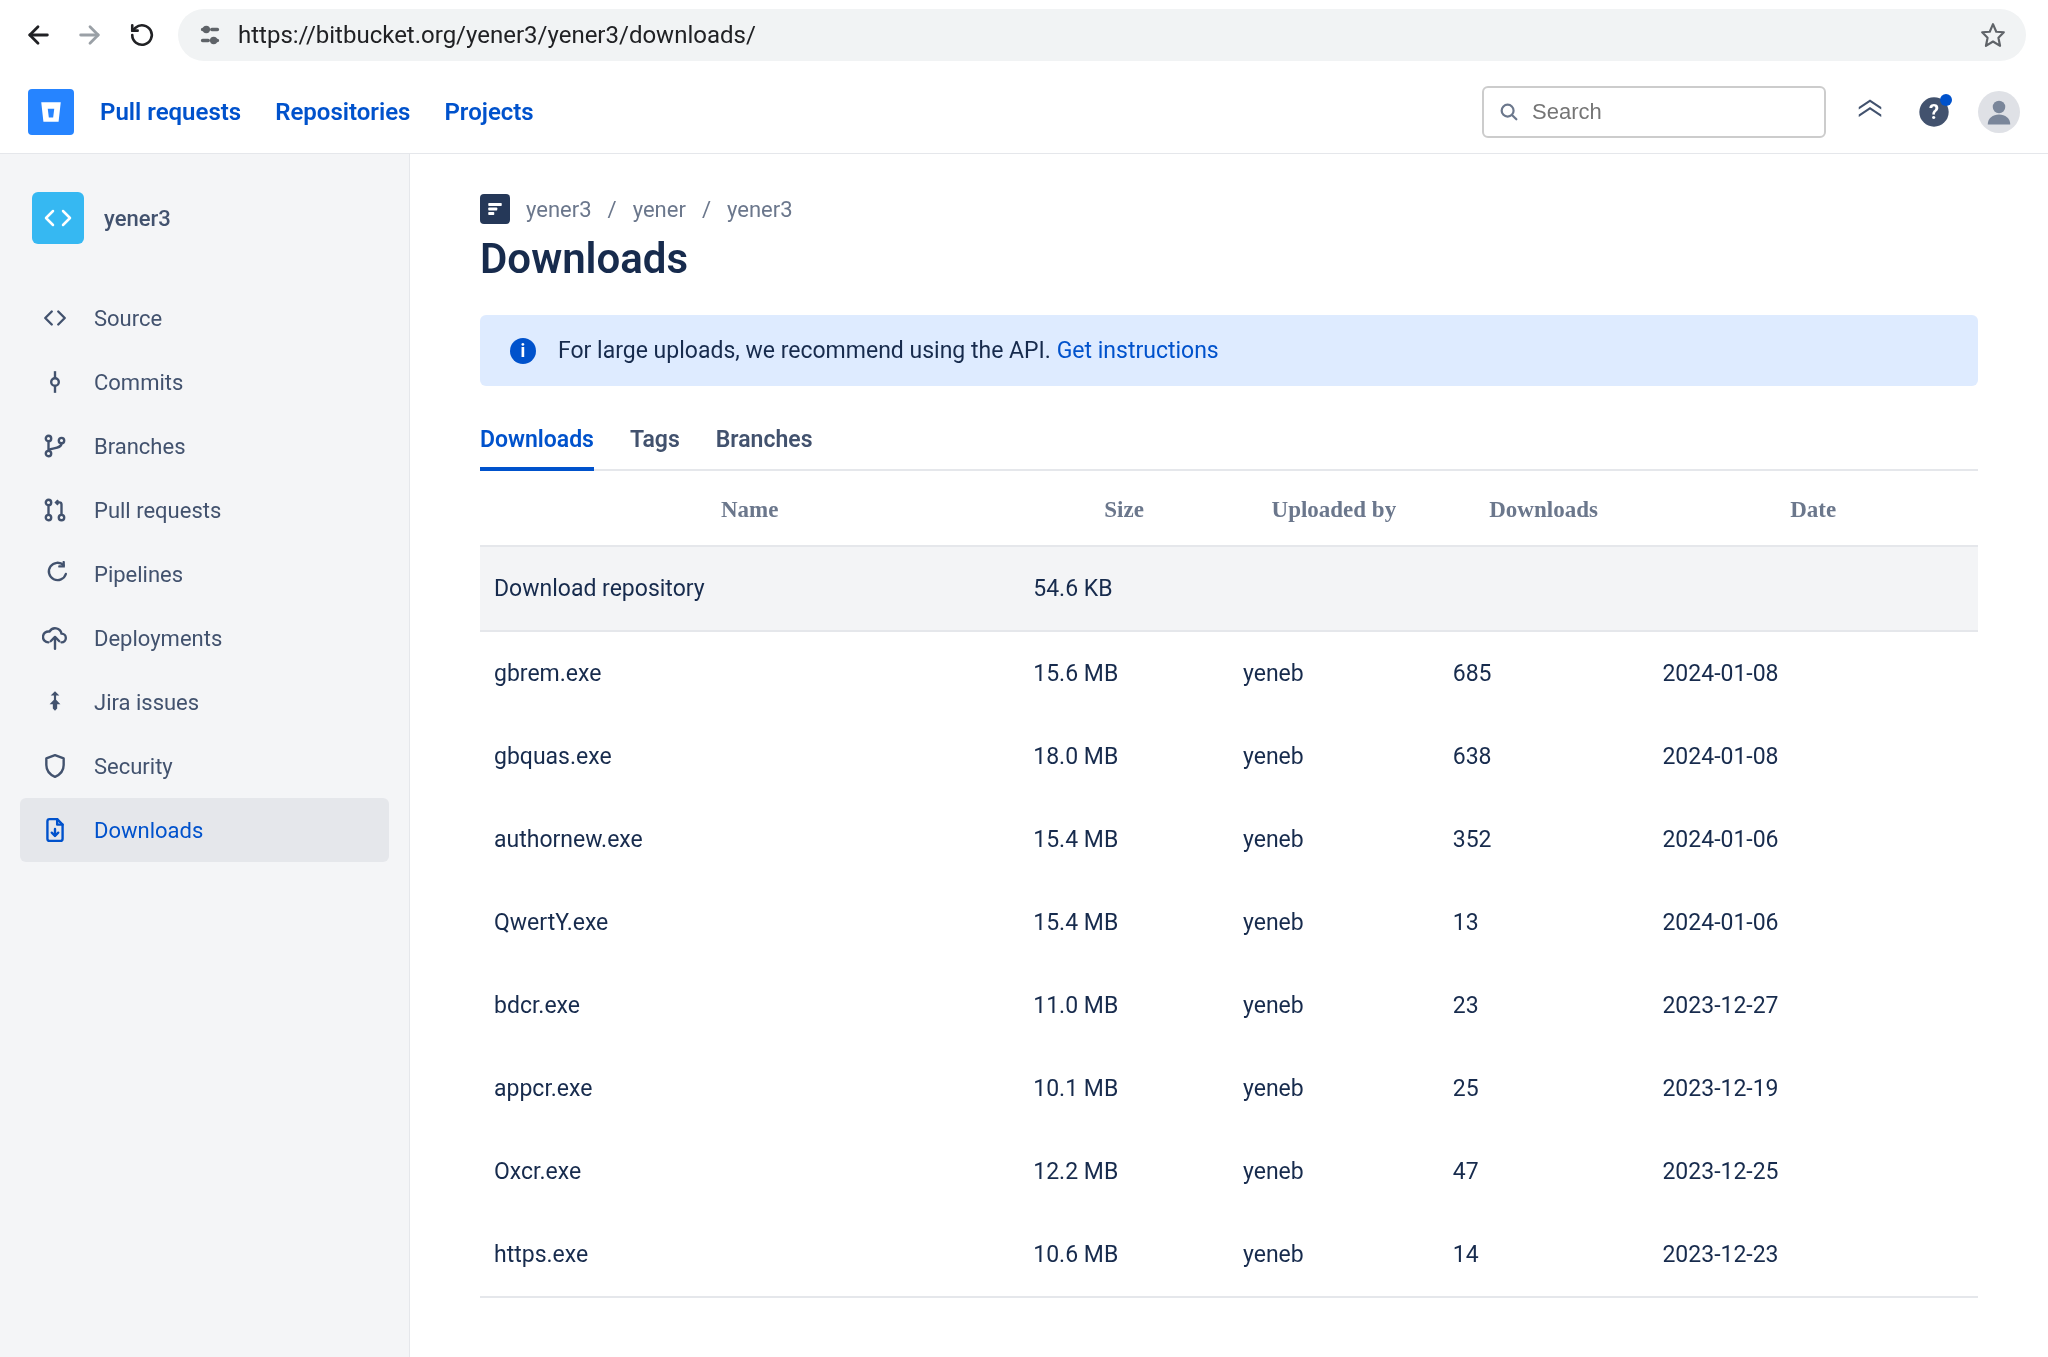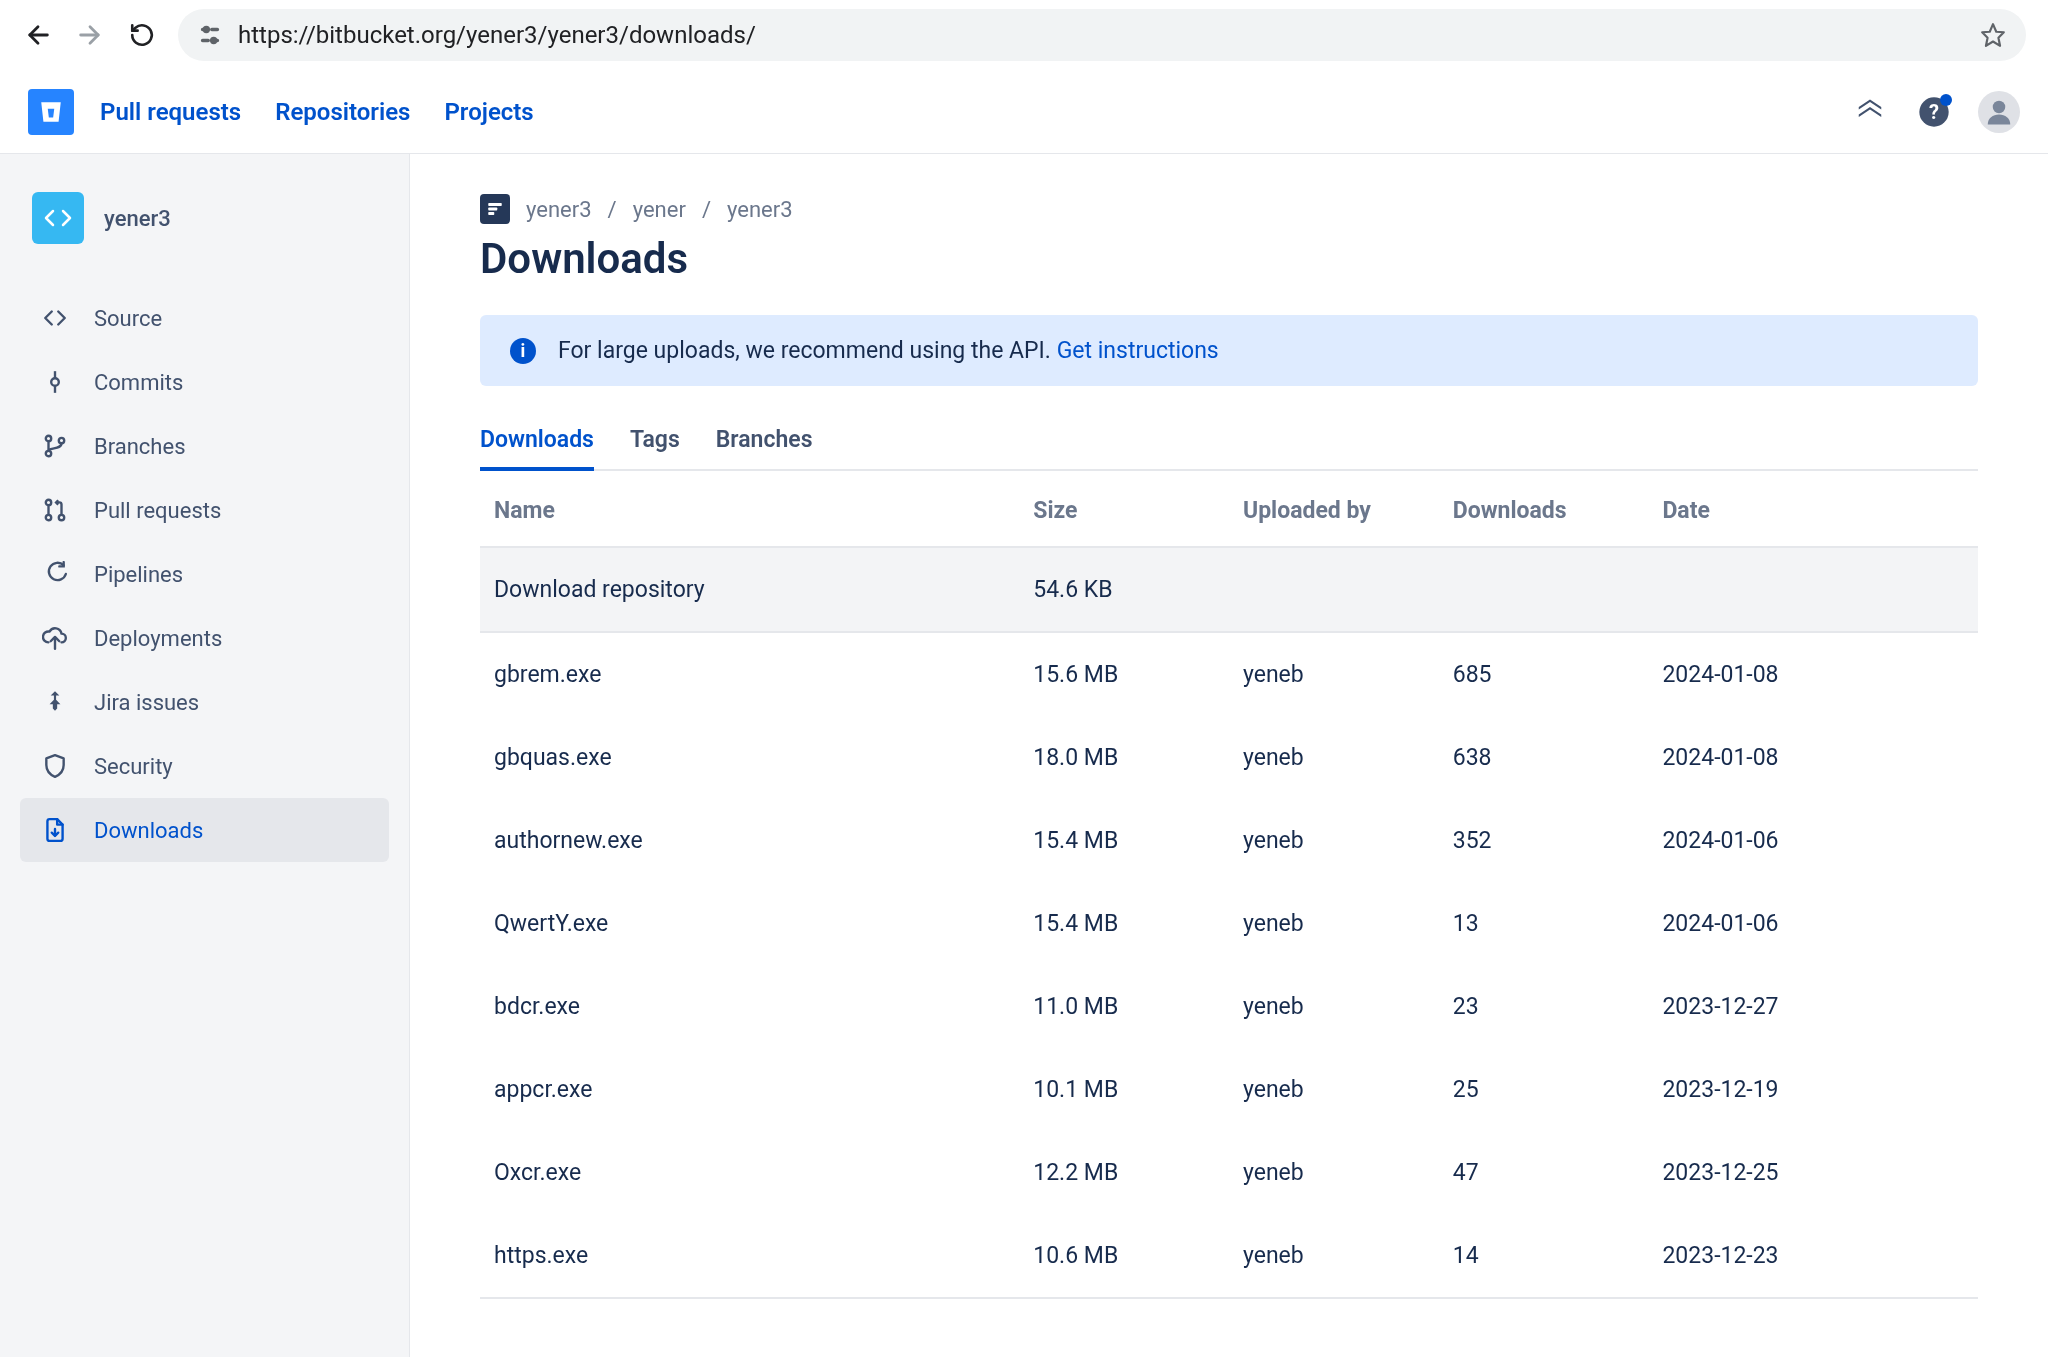--- a/index.html
+++ b/index.html
@@ -46,21 +46,21 @@
 
   .info-banner { background:#DEEBFF; border-radius:6px; padding: 22px 30px; display:flex; align-items:center; gap:22px; font-size:23px; color:#172B4D; margin-bottom: 30px; }
   .info-banner .info-icon { width:26px; height:26px; background:#0052CC; border-radius:50%; color:#fff; display:flex; align-items:center; justify-content:center; font-size:18px; font-weight:700; flex-shrink:0; }
   .info-banner a { color:#0052CC; text-decoration:none; cursor:pointer; }
 
   .tabs { display:flex; gap:36px; border-bottom:2px solid #e5e7eb; margin-bottom: 4px; }
   .tab { padding: 10px 0 14px; font-size:23px; font-weight:600; color:#42526E; cursor:pointer; border-bottom: 4px solid transparent; margin-bottom:-2px; }
   .tab.active { color:#0052CC; border-bottom-color:#0052CC; }
 
   table.downloads { width:100%; border-collapse: collapse; font-size:23px; }
-  table.downloads thead th { text-align:left; font-weight:700; color:#6B778C; padding: 22px 14px; border-bottom: 2px solid #e5e7eb; }
+  table.downloads thead th { text-align:center; font-weight:700; color:#6B778C; padding: 22px 14px; border-bottom: 2px solid #e5e7eb; font-family: Liberation Serif, serif; }
   table.downloads tbody td { padding: 28px 14px; color:#172B4D; }
   table.downloads tbody tr:first-child { background:#f3f4f6; }
   table.downloads tbody tr:first-child td { border-bottom: 2px solid #e5e7eb; }
   table.downloads tbody tr:last-child td { border-bottom: 2px solid #e5e7eb; }
   .col-name { width: 36%; }
   .col-size { width: 14%; }
   .col-up { width: 14%; }
   .col-dl { width: 14%; }
   .col-date { width: 22%; }
 
@@ -113,20 +113,29 @@
     <svg width="26" height="26" viewBox="0 0 24 24" fill="#fff">
         <path d="M3 3h18l-2 18H5L3 3zm6 6l1 8h4l1-8H9z"></path>
       </svg>
   </div>
   <div class="nav-links">
     <span class="nav-link">Pull requests</span>
     <span class="nav-link">Repositories</span>
     <span class="nav-link">Projects</span>
   </div>
   <div class="header-right">
+    <div class="search-box">
+      <span>
+        <svg width="22" height="22" viewBox="0 0 24 24" fill="none" stroke="#6B778C" stroke-width="2.4" stroke-linecap="round">
+            <circle cx="10.5" cy="10.5" r="6.5"></circle>
+            <line x1="20" y1="20" x2="15.5" y2="15.5"></line>
+          </svg>
+      </span>
+      <input type="text" placeholder="Search" style="">
+    </div>
     <div class="header-icon">
       <svg width="30" height="30" viewBox="0 0 24 24" fill="#42526E">
           <path d="M12 2l9 6v2l-9-6-9 6V8l9-6zm0 6l9 6v2l-9-6-9 6v-2l9-6z"></path>
         </svg>
     </div>
     <div class="header-icon">
       <svg width="32" height="32" viewBox="0 0 24 24" fill="#42526E">
           <circle cx="12" cy="12" r="11"></circle>
           <text x="12" y="17" text-anchor="middle" fill="#fff" font-size="15" font-weight="700">?</text>
         </svg>

